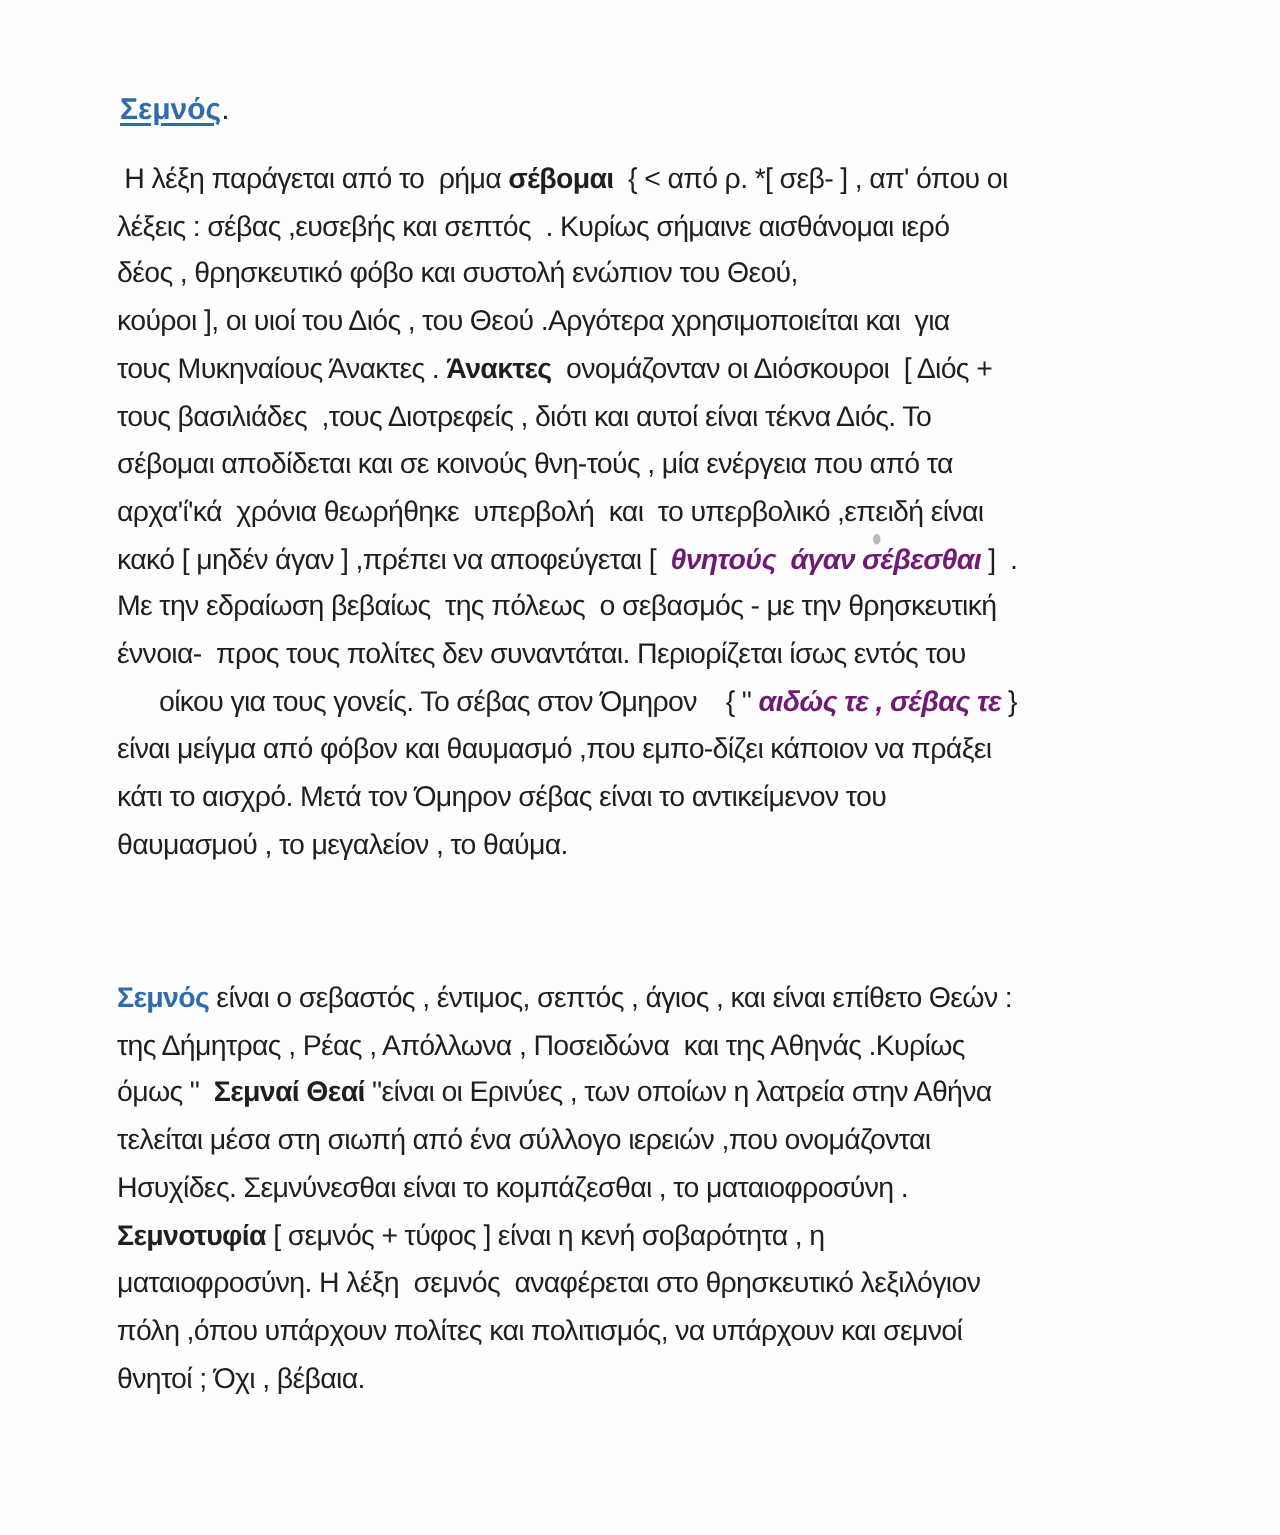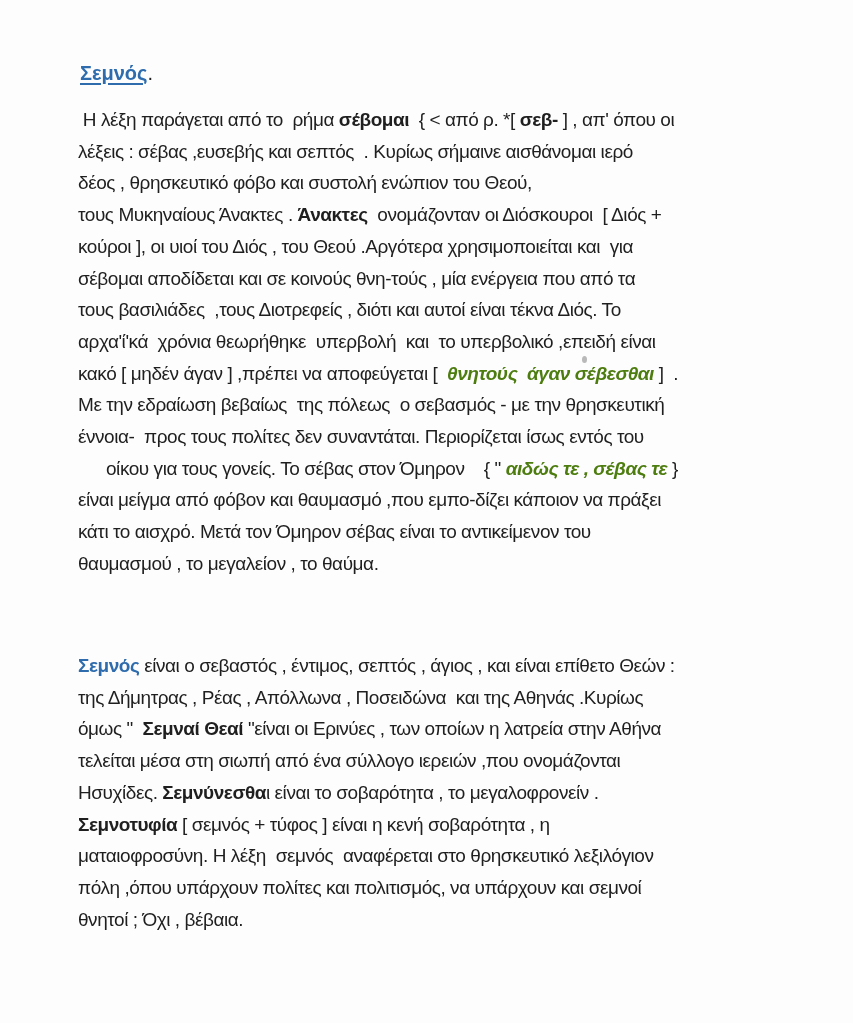--- a/index.html
+++ b/index.html
@@ -19,54 +19,54 @@
   .title .dot { color:#1f1f1f; font-weight:normal; }
   .para {
     position:absolute; left:78px; width:740px;
     font-size:19px; line-height:31.7px;
     letter-spacing:-0.45px;
   }
   .p1 { top:104px; }
   .p2 { top:650px; }
   .line { white-space:nowrap; display:block; }
   .blue { color:#2e6cad; font-weight:bold; }
-  .blue-it { color:#4d7c0f; font-weight:bold; font-style:italic; }
+  .blue-it { color:#701a75; font-weight:bold; font-style:italic; }
   .speck { position:absolute; left:582px; top:356px; width:5px; height:7px; background:#b9b9b9; border-radius:50%; }
 </style>
 </head>
 <body>
 
 <div class="page">
   <div class="title">
     <span class="t">Σεμνός</span><span class="dot">.</span>
   </div>
 
   <div class="para p1" id="p1">
-      <span class="line"><span style="white-space: pre;"> Η λέξη παράγεται από το  ρήμα </span><span style="font-weight: bold; white-space: pre;">σέβομαι</span><span style="white-space: pre;">  { &lt; από ρ. *[ </span><span style="font-weight: bold; white-space: pre;">σεβ-</span><span style="white-space: pre;"> ] , απ' όπου οι</span></span>
+      <span class="line"><span style="white-space: pre;"> Η λέξη παράγεται από το  ρήμα </span><span style="font-weight: bold; white-space: pre;">σέβομαι</span><span style="white-space: pre;">  { &lt; από ρ. *[ </span><span style="font-weight: normal; white-space: pre;">σεβ-</span><span style="white-space: pre;"> ] , απ' όπου οι</span></span>
       <span class="line"><span style="white-space: pre;">λέξεις : σέβας ,ευσεβής και σεπτός  . Κυρίως σήμαινε αισθάνομαι ιερό</span></span>
       <span class="line"><span style="white-space: pre;">δέος , θρησκευτικό φόβο και συστολή ενώπιον του Θεού,</span></span>
+      <span class="line"><span style="white-space: pre;">κούροι ], οι υιοί του Διός , του Θεού .Αργότερα χρησιμοποιείται και  για</span></span>
       <span class="line"><span style="white-space: pre;">τους Μυκηναίους Άνακτες . </span><span style="font-weight: bold; white-space: pre;">Άνακτες</span><span style="white-space: pre;">  ονομάζονταν οι Διόσκουροι  [ Διός +</span></span>
-      <span class="line"><span style="white-space: pre;">κούροι ], οι υιοί του Διός , του Θεού .Αργότερα χρησιμοποιείται και  για</span></span>
+      <span class="line"><span style="white-space: pre;">τους βασιλιάδες  ,τους Διοτρεφείς , διότι και αυτοί είναι τέκνα Διός. Το</span></span>
       <span class="line"><span style="white-space: pre;">σέβομαι αποδίδεται και σε κοινούς θνη-τούς , μία ενέργεια που από τα</span></span>
-      <span class="line"><span style="white-space: pre;">τους βασιλιάδες  ,τους Διοτρεφείς , διότι και αυτοί είναι τέκνα Διός. Το</span></span>
       <span class="line"><span style="white-space: pre;">αρχα'ί'κά  χρόνια θεωρήθηκε  υπερβολή  και  το υπερβολικό ,επειδή είναι</span></span>
       <span class="line"><span style="white-space: pre;">κακό [ μηδέν άγαν ] ,πρέπει να αποφεύγεται [  </span><span class="blue-it" style="white-space: pre;">θνητούς  άγαν σέβεσθαι</span><span style="white-space: pre;"> ]  .</span></span>
       <span class="line"><span style="white-space: pre;">Με την εδραίωση βεβαίως  της πόλεως  ο σεβασμός - με την θρησκευτική</span></span>
       <span class="line"><span style="white-space: pre;">έννοια-  προς τους πολίτες δεν συναντάται. Περιορίζεται ίσως εντός του</span></span>
       <span class="line"><span style="white-space: pre; margin-left: 28px;">οίκου για τους γονείς. Το σέβας στον Όμηρον    { " </span><span class="blue-it" style="white-space: pre;">αιδώς τε , σέβας τε</span><span style="white-space: pre;"> }</span></span>
       <span class="line"><span style="white-space: pre;">είναι μείγμα από φόβον και θαυμασμό ,που εμπο-δίζει κάποιον να πράξει</span></span>
       <span class="line"><span style="white-space: pre;">κάτι το αισχρό. Μετά τον Όμηρον σέβας είναι το αντικείμενον του</span></span>
       <span class="line"><span style="white-space: pre;">θαυμασμού , το μεγαλείον , το θαύμα.</span></span>
     </div>
   <div class="para p2" id="p2">
       <span class="line"><span class="blue" style="white-space: pre;">Σεμνός</span><span style="white-space: pre;"> είναι ο σεβαστός , έντιμος, σεπτός , άγιος , και είναι επίθετο Θεών :</span></span>
       <span class="line"><span style="white-space: pre;">της Δήμητρας , Ρέας , Απόλλωνα , Ποσειδώνα  και της Αθηνάς .Κυρίως</span></span>
       <span class="line"><span style="white-space: pre;">όμως "  </span><span style="font-weight: bold; white-space: pre;">Σεμναί Θεαί</span><span style="white-space: pre;"> "είναι οι Ερινύες , των οποίων η λατρεία στην Αθήνα</span></span>
       <span class="line"><span style="white-space: pre;">τελείται μέσα στη σιωπή από ένα σύλλογο ιερειών ,που ονομάζονται</span></span>
-      <span class="line"><span style="white-space: pre;">Ησυχίδες. </span><span style="font-weight: bold; white-space: pre;">Σεμνύνεσθα</span><span style="white-space: pre;">ι είναι το σοβαρότητα , το μεγαλοφρονείν .</span></span>
+      <span class="line"><span style="white-space: pre;">Ησυχίδες. </span><span style="font-weight: normal; white-space: pre;">Σεμνύνεσθα</span><span style="white-space: pre;">ι είναι το κομπάζεσθαι , το ματαιοφροσύνη .</span></span>
       <span class="line"><span style="font-weight: bold; white-space: pre;">Σεμνοτυφία</span><span style="white-space: pre;"> [ σεμνός + τύφος ] είναι η κενή σοβαρότητα , η</span></span>
       <span class="line"><span style="white-space: pre;">ματαιοφροσύνη. Η λέξη  σεμνός  αναφέρεται στο θρησκευτικό λεξιλόγιον</span></span>
       <span class="line"><span style="white-space: pre;">πόλη ,όπου υπάρχουν πολίτες και πολιτισμός, να υπάρχουν και σεμνοί</span></span>
       <span class="line"><span style="white-space: pre;">θνητοί ; Όχι , βέβαια.</span></span>
     </div>
 
   <div class="speck"></div>
 </div>
 
 </body></html>

